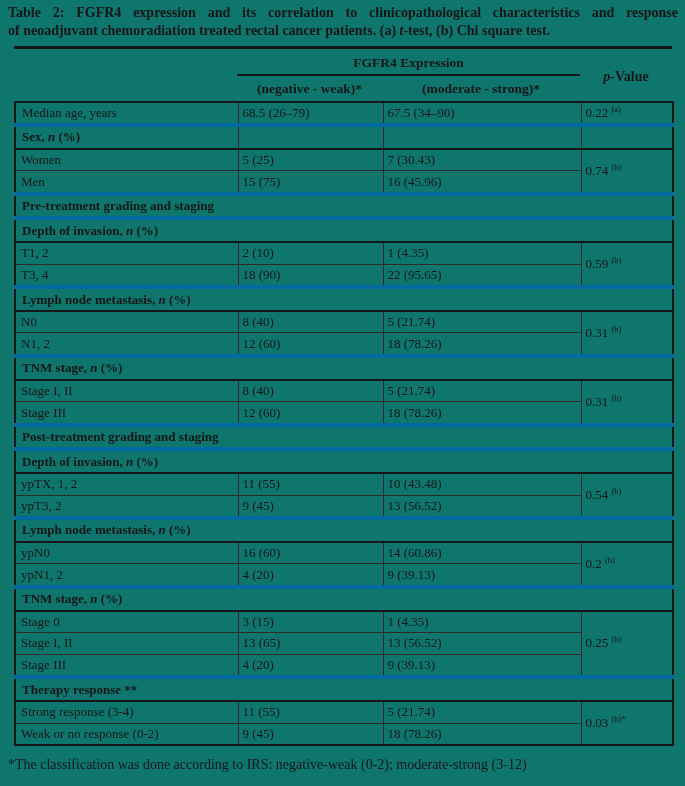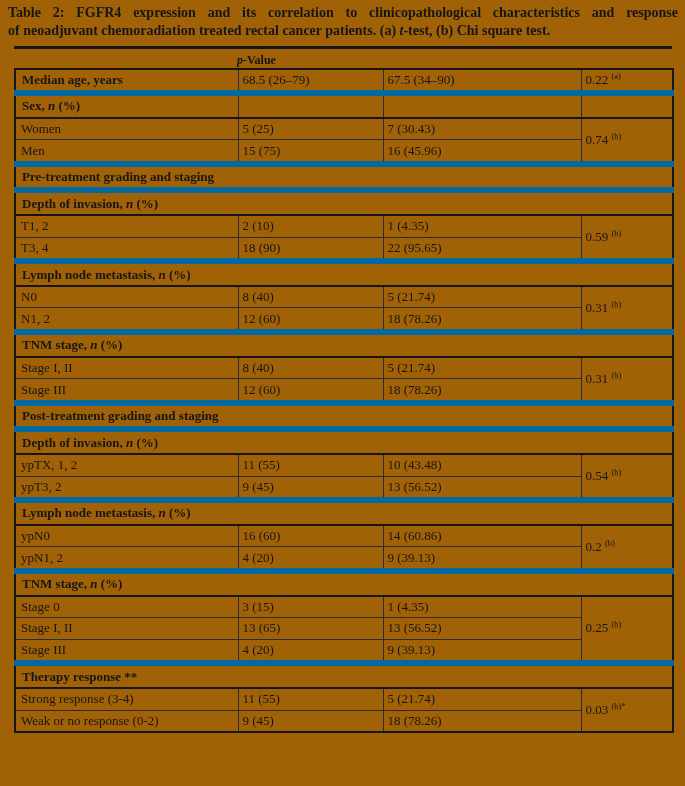--- a/index.html
+++ b/index.html
@@ -1,65 +1,72 @@
 <!DOCTYPE html>
 <html><head>
 <meta charset="utf-8">
 <style>
   html,body { margin:0; padding:0; }
   body { background:#e8e8e8; }
   .page {
-    width:685px; height:786px; background:#a16207; position:relative;
+    width:685px; height:786px; background:#0f766e; position:relative;
     font-family:"Liberation Serif", serif; color:#161616; overflow:hidden;
     margin:0 auto; box-sizing:border-box;
   }
   
   .caption { margin:4px 7px 0 8px; font-size:14px; font-weight:bold; line-height:17.5px; }
   .caption-l1 { text-align:justify; text-align-last:justify; }
   .caption-l2 { text-align:left; }
   .caption i { font-weight:bold; }
   
   .top-rule { margin:7px 0 0 14px; width:658px; height:2.5px; background:#161616; }
   
   .thead { margin-left:14px; width:658px; display:flex; align-items:center; padding-top:4px; }
   .col1-spacer { width:223px; }
   .fgfr4-group { width:343px; }
   .fgfr4-label { text-align:center; font-weight:bold; font-size:13.5px; padding:2px 0 3px 0; border-bottom:2.5px solid #161616; }
   .subcols { display:flex; }
   .subcol { text-align:center; font-weight:bold; font-size:13.5px; padding:5px 0 4px 0; }
   .subcol.neg { width:145px; }
   .subcol.mod { width:198px; }
-  .pvalue-head { width:92px; text-align:left; font-weight:bold; font-size:12px; }
+  .pvalue-head { width:92px; text-align:center; font-weight:bold; font-size:14px; }
   
   table.tbl { margin-left:14px; border-collapse:collapse; width:658px; table-layout:fixed;
               border:2.5px solid #161616; font-size:13px; }
   .tbl td { border:1.3px solid #2b2b2b; height:20.6px; padding:0 4px; overflow:hidden; white-space:nowrap; }
   .tbl td.lbl { text-align:left; padding-left:6px; }
   .tbl tr.sub td.lbl { padding-left:5px;margin-left:44px; }
   .tbl td.val, .tbl td.pval { text-align:left; }
-  .tbl td.bold { font-weight:bold; }
-  .tbl tr.cat td { font-weight:bold; border-top:6px solid #0369a1; border-bottom:2px solid #161616;margin-top:16px; }
+  .tbl td.bold { font-weight:normal; }
+  .tbl tr.cat td { font-weight:bold; border-top:4px solid #0369a1; border-bottom:2px solid #161616;margin-top:16px; }
   .tbl sup { font-size:8.5px; line-height:0; }
   
   .footnotes { margin:7px 0 0 8px; font-size:14px; line-height:23px; }
 </style>
 </head>
 <body>
 
 <div class="page">
 
   <div class="caption">
     <div class="caption-l1">Table 2: FGFR4 expression and its correlation to clinicopathological characteristics and response</div>
     <div class="caption-l2"><span>of neoadjuvant chemoradiation treated rectal cancer patients. (a) </span><i>t</i><span>-test, (b) Chi square test.</span></div>
   </div>
 
   <div class="top-rule"></div>
 
   <div class="thead">
     <div class="col1-spacer"></div>
+    <div class="fgfr4-group">
+      <div class="fgfr4-label">FGFR4 Expression</div>
+      <div class="subcols">
+        <div class="subcol neg">(negative - weak)*</div>
+        <div class="subcol mod">(moderate - strong)*</div>
+      </div>
+    </div>
     <div class="pvalue-head"><i>p</i><span>-Value</span></div>
   </div>
 
   <table class="tbl">
     <colgroup>
       <col style="width:223px">
         <col style="width:145px">
         <col style="width:198px">
         <col style="width:92px">
     </colgroup>
@@ -193,15 +200,16 @@
       </tr>
       <tr class="data sub">
         <td class="lbl">Weak or no response (0-2)</td>
         <td class="val">9 (45)</td>
         <td class="val">18 (78.26)</td>
       </tr>
     </tbody>
   </table>
 
   <div class="footnotes">
+    <div>*The classification was done according to IRS: negative-weak (0-2); moderate-strong (3-12)</div>
   </div>
 
 </div>
 
 </body></html>

